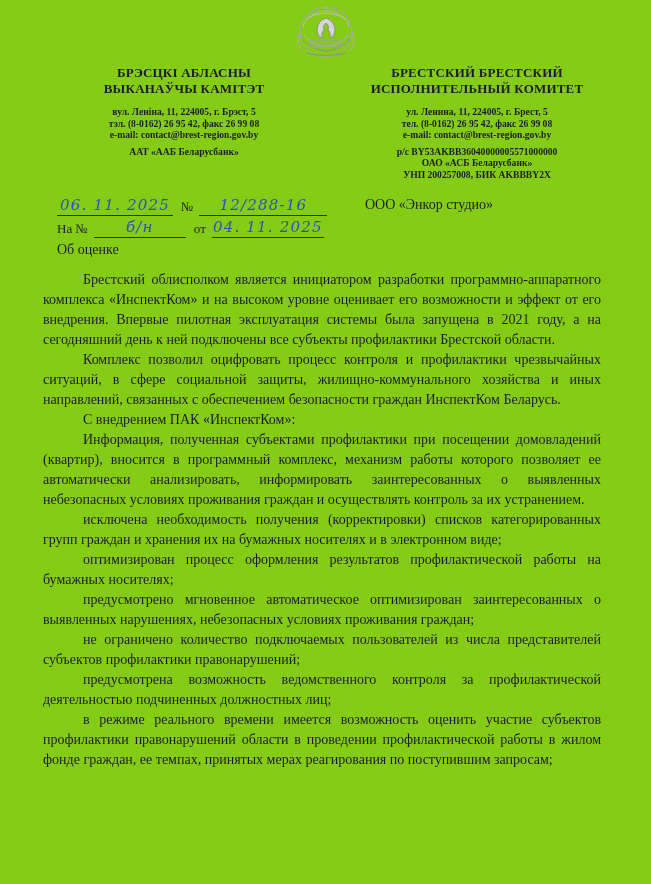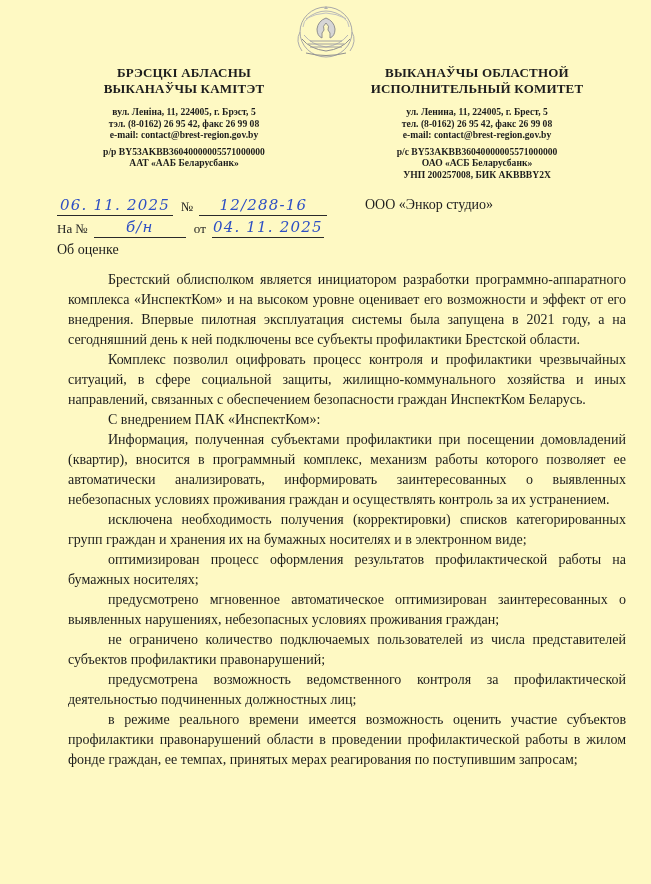--- a/index.html
+++ b/index.html
@@ -1,20 +1,20 @@
 <!DOCTYPE html>
 <html><head>
 <meta charset="utf-8">
 <style>
   html,body { margin:0; padding:0; background:#e8e8e8; }
   .page {
     position:relative;
     width:651px; height:884px;
     margin:0 auto;
-    background:#fef9c3;
+    background:#84cc16;
     font-family:"Liberation Serif", serif;
     color:#1d1d1d;
     overflow:hidden;
     box-sizing:border-box;
   }
   
   .emblem-wrap { height:58px; display:flex; justify-content:center; align-items:flex-start; padding-top:5px; }
   .columns { display:flex; justify-content:space-between; padding:0 28px 0 38px; margin-top:2px; }
   .col { width:292px; text-align:center; }
   .org-title { font-size:13px; font-weight:bold; line-height:16px; letter-spacing:.2px; }
@@ -36,21 +36,21 @@
   .blank-date1 { width:116px; }
   .blank-num   { width:128px; margin-left:6px; }
   .blank-inno  { width:92px; margin-left:6px; }
   .blank-indate{ width:112px; margin-left:6px; }
   .ref-label { padding:0 0 1px 0; }
   .ref-label.num { margin-left:8px; }
   .subject { margin-top:4px; font-size:14px; }
   .recipient { margin-left:30px; margin-top:3px; font-size:14px; white-space:nowrap; }
   
   .body-text {
-    margin:12px 36px 0 68px;
+    margin:12px 36px 0 43px;
     width:558px;
     font-size:14px;
     line-height:20px;
     text-align:justify;
   }
   .body-text p { margin:0; text-indent:40px; }
 </style>
 </head>
 <body>
 
@@ -79,27 +79,26 @@
     <div class="col">
       <div class="org-title">
         <div>БРЭСЦКІ АБЛАСНЫ</div>
         <div>ВЫКАНАЎЧЫ КАМІТЭТ</div>
       </div>
       <div class="contact">
         <div>вул. Леніна, 11, 224005, г. Брэст, 5</div>
         <div>тэл. (8-0162) 26 95 42, факс 26 99 08</div>
         <div>e-mail: contact@brest-region.gov.by</div>
         <div class="contact-gap"></div>
-        <div>р/р BY53AKBB36040000005571000000</div>
         <div>ААТ «ААБ Беларусбанк»</div>
       </div>
     </div>
     <div class="col">
       <div class="org-title">
-        <div>ВЫКАНАЎЧЫ ОБЛАСТНОЙ</div>
+        <div>БРЕСТСКИЙ БРЕСТСКИЙ</div>
         <div>ИСПОЛНИТЕЛЬНЫЙ КОМИТЕТ</div>
       </div>
       <div class="contact">
         <div>ул. Ленина, 11, 224005, г. Брест, 5</div>
         <div>тел. (8-0162) 26 95 42, факс 26 99 08</div>
         <div>e-mail: contact@brest-region.gov.by</div>
         <div class="contact-gap"></div>
         <div>р/с BY53AKBB36040000005571000000</div>
         <div>ОАО «АСБ Беларусбанк»</div>
         <div>УНП 200257008, БИК AKBBBY2X</div>

